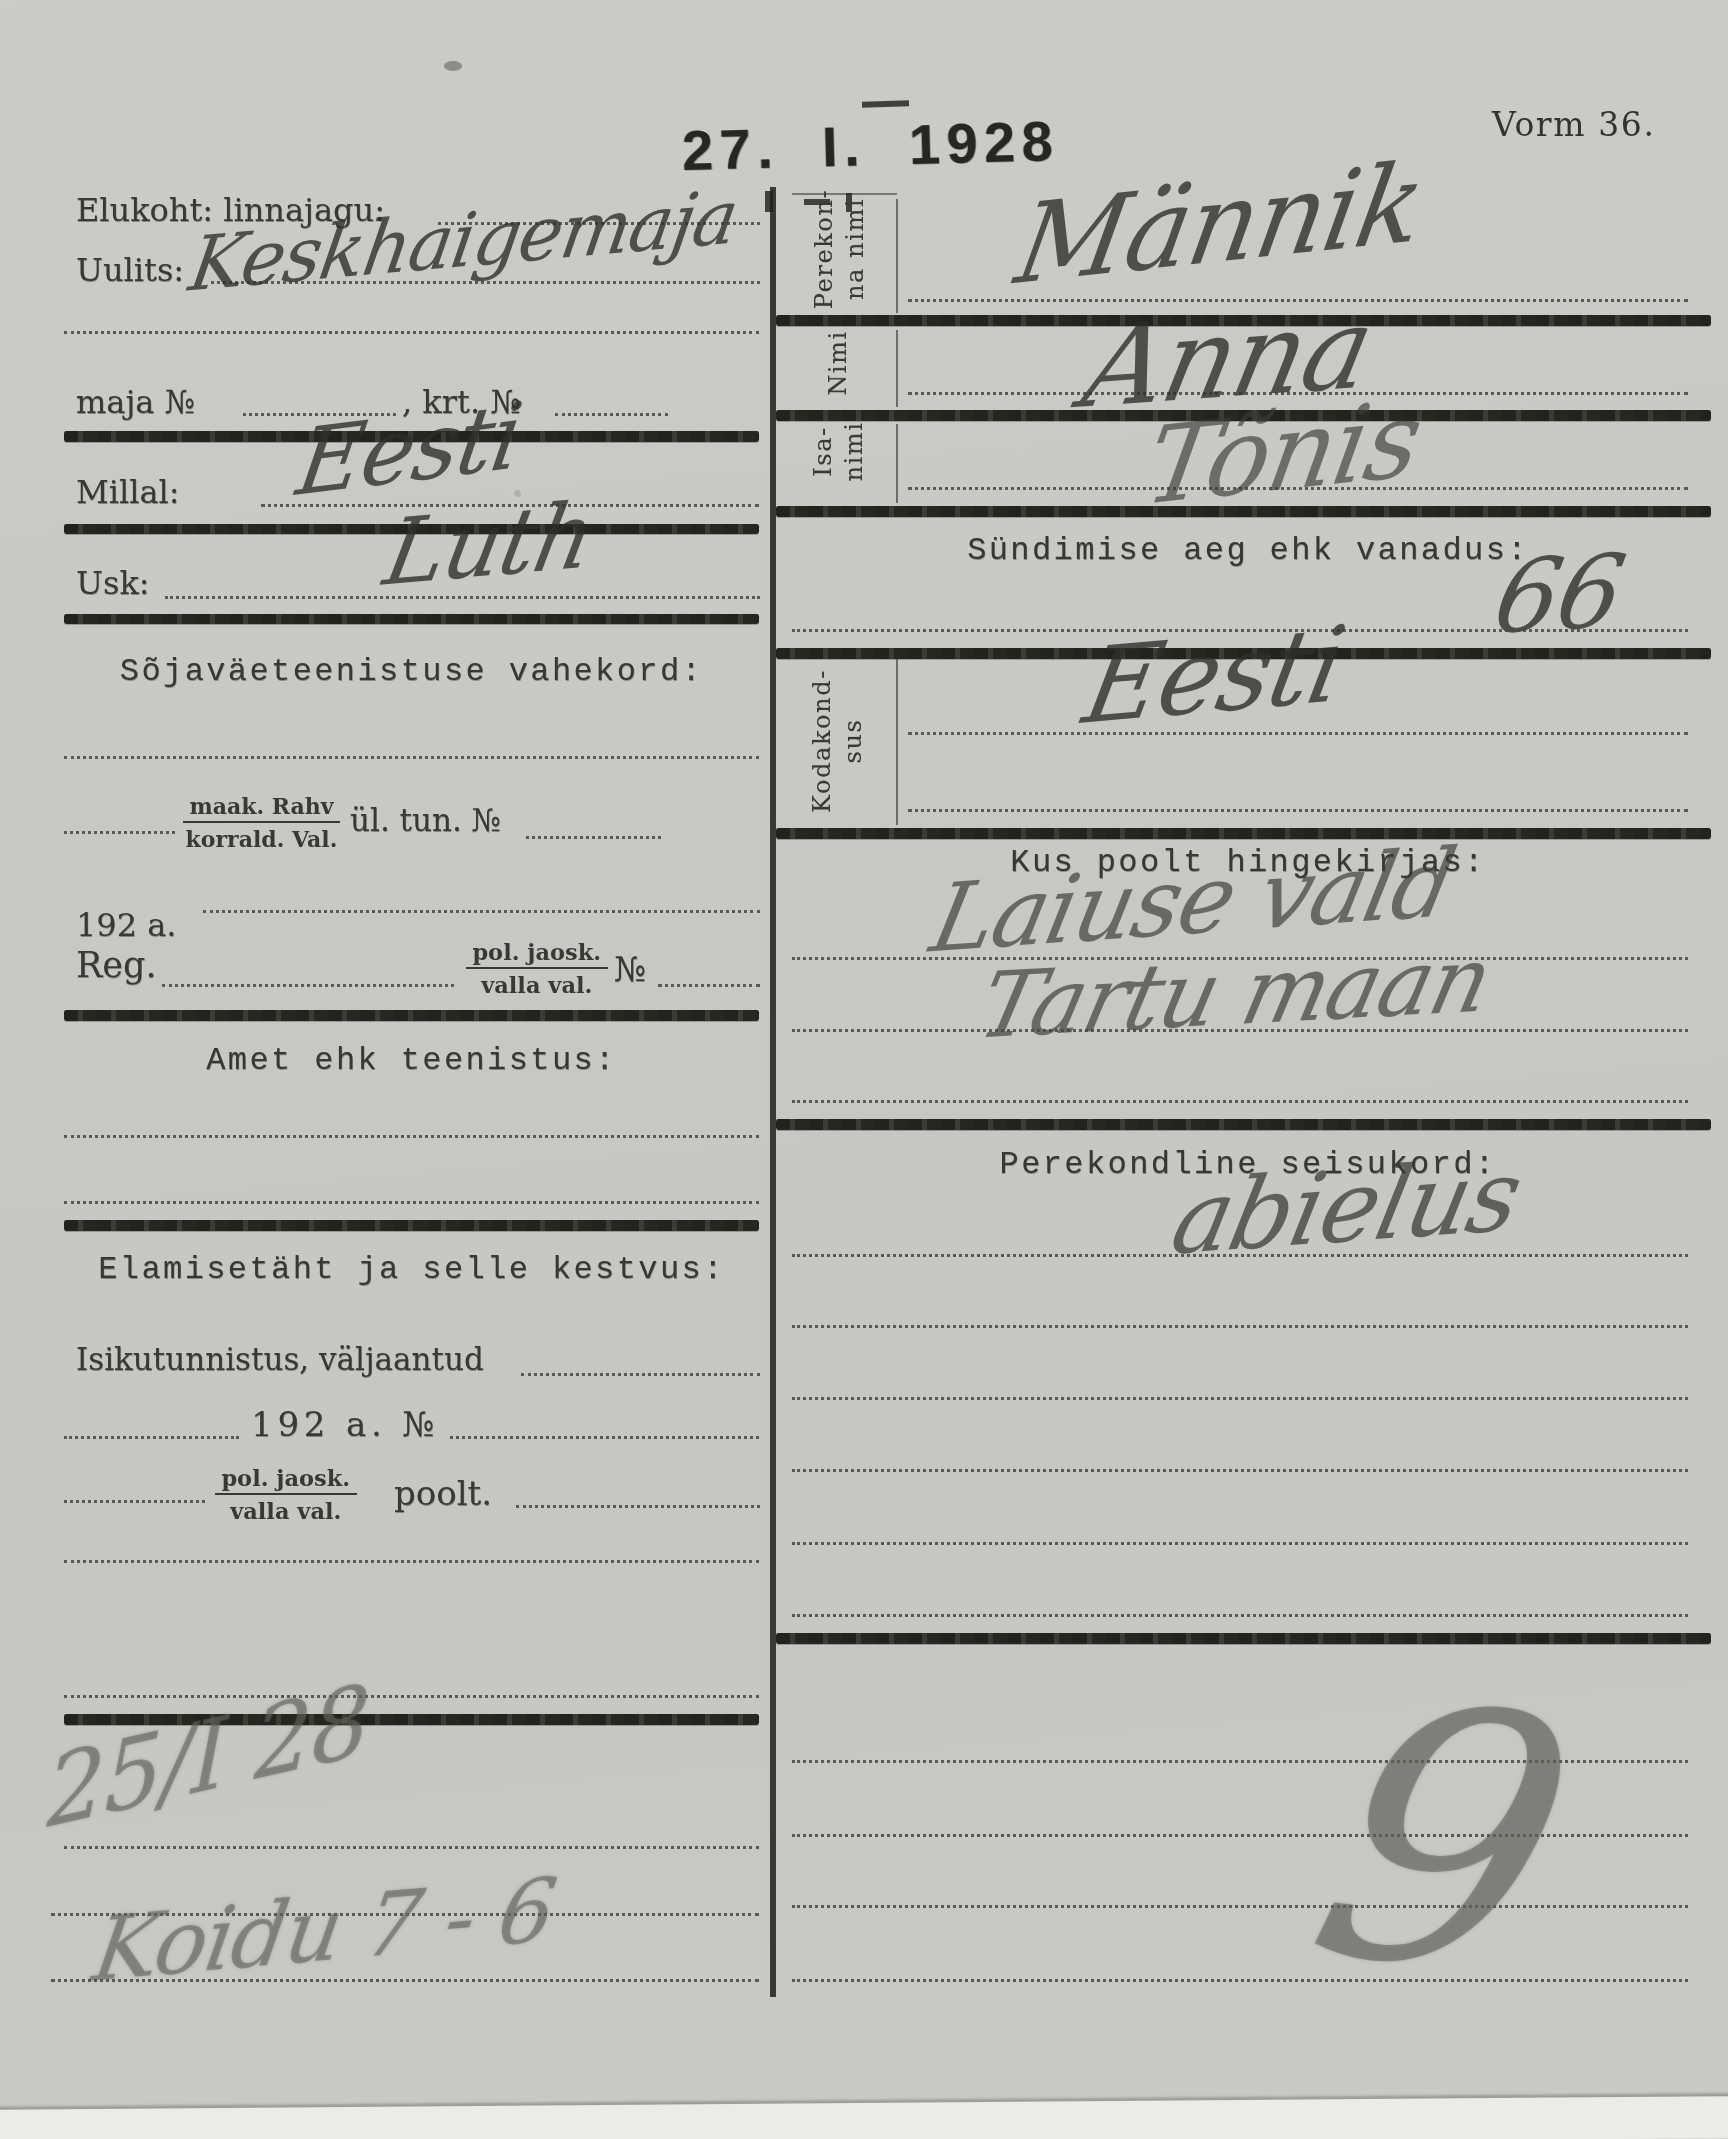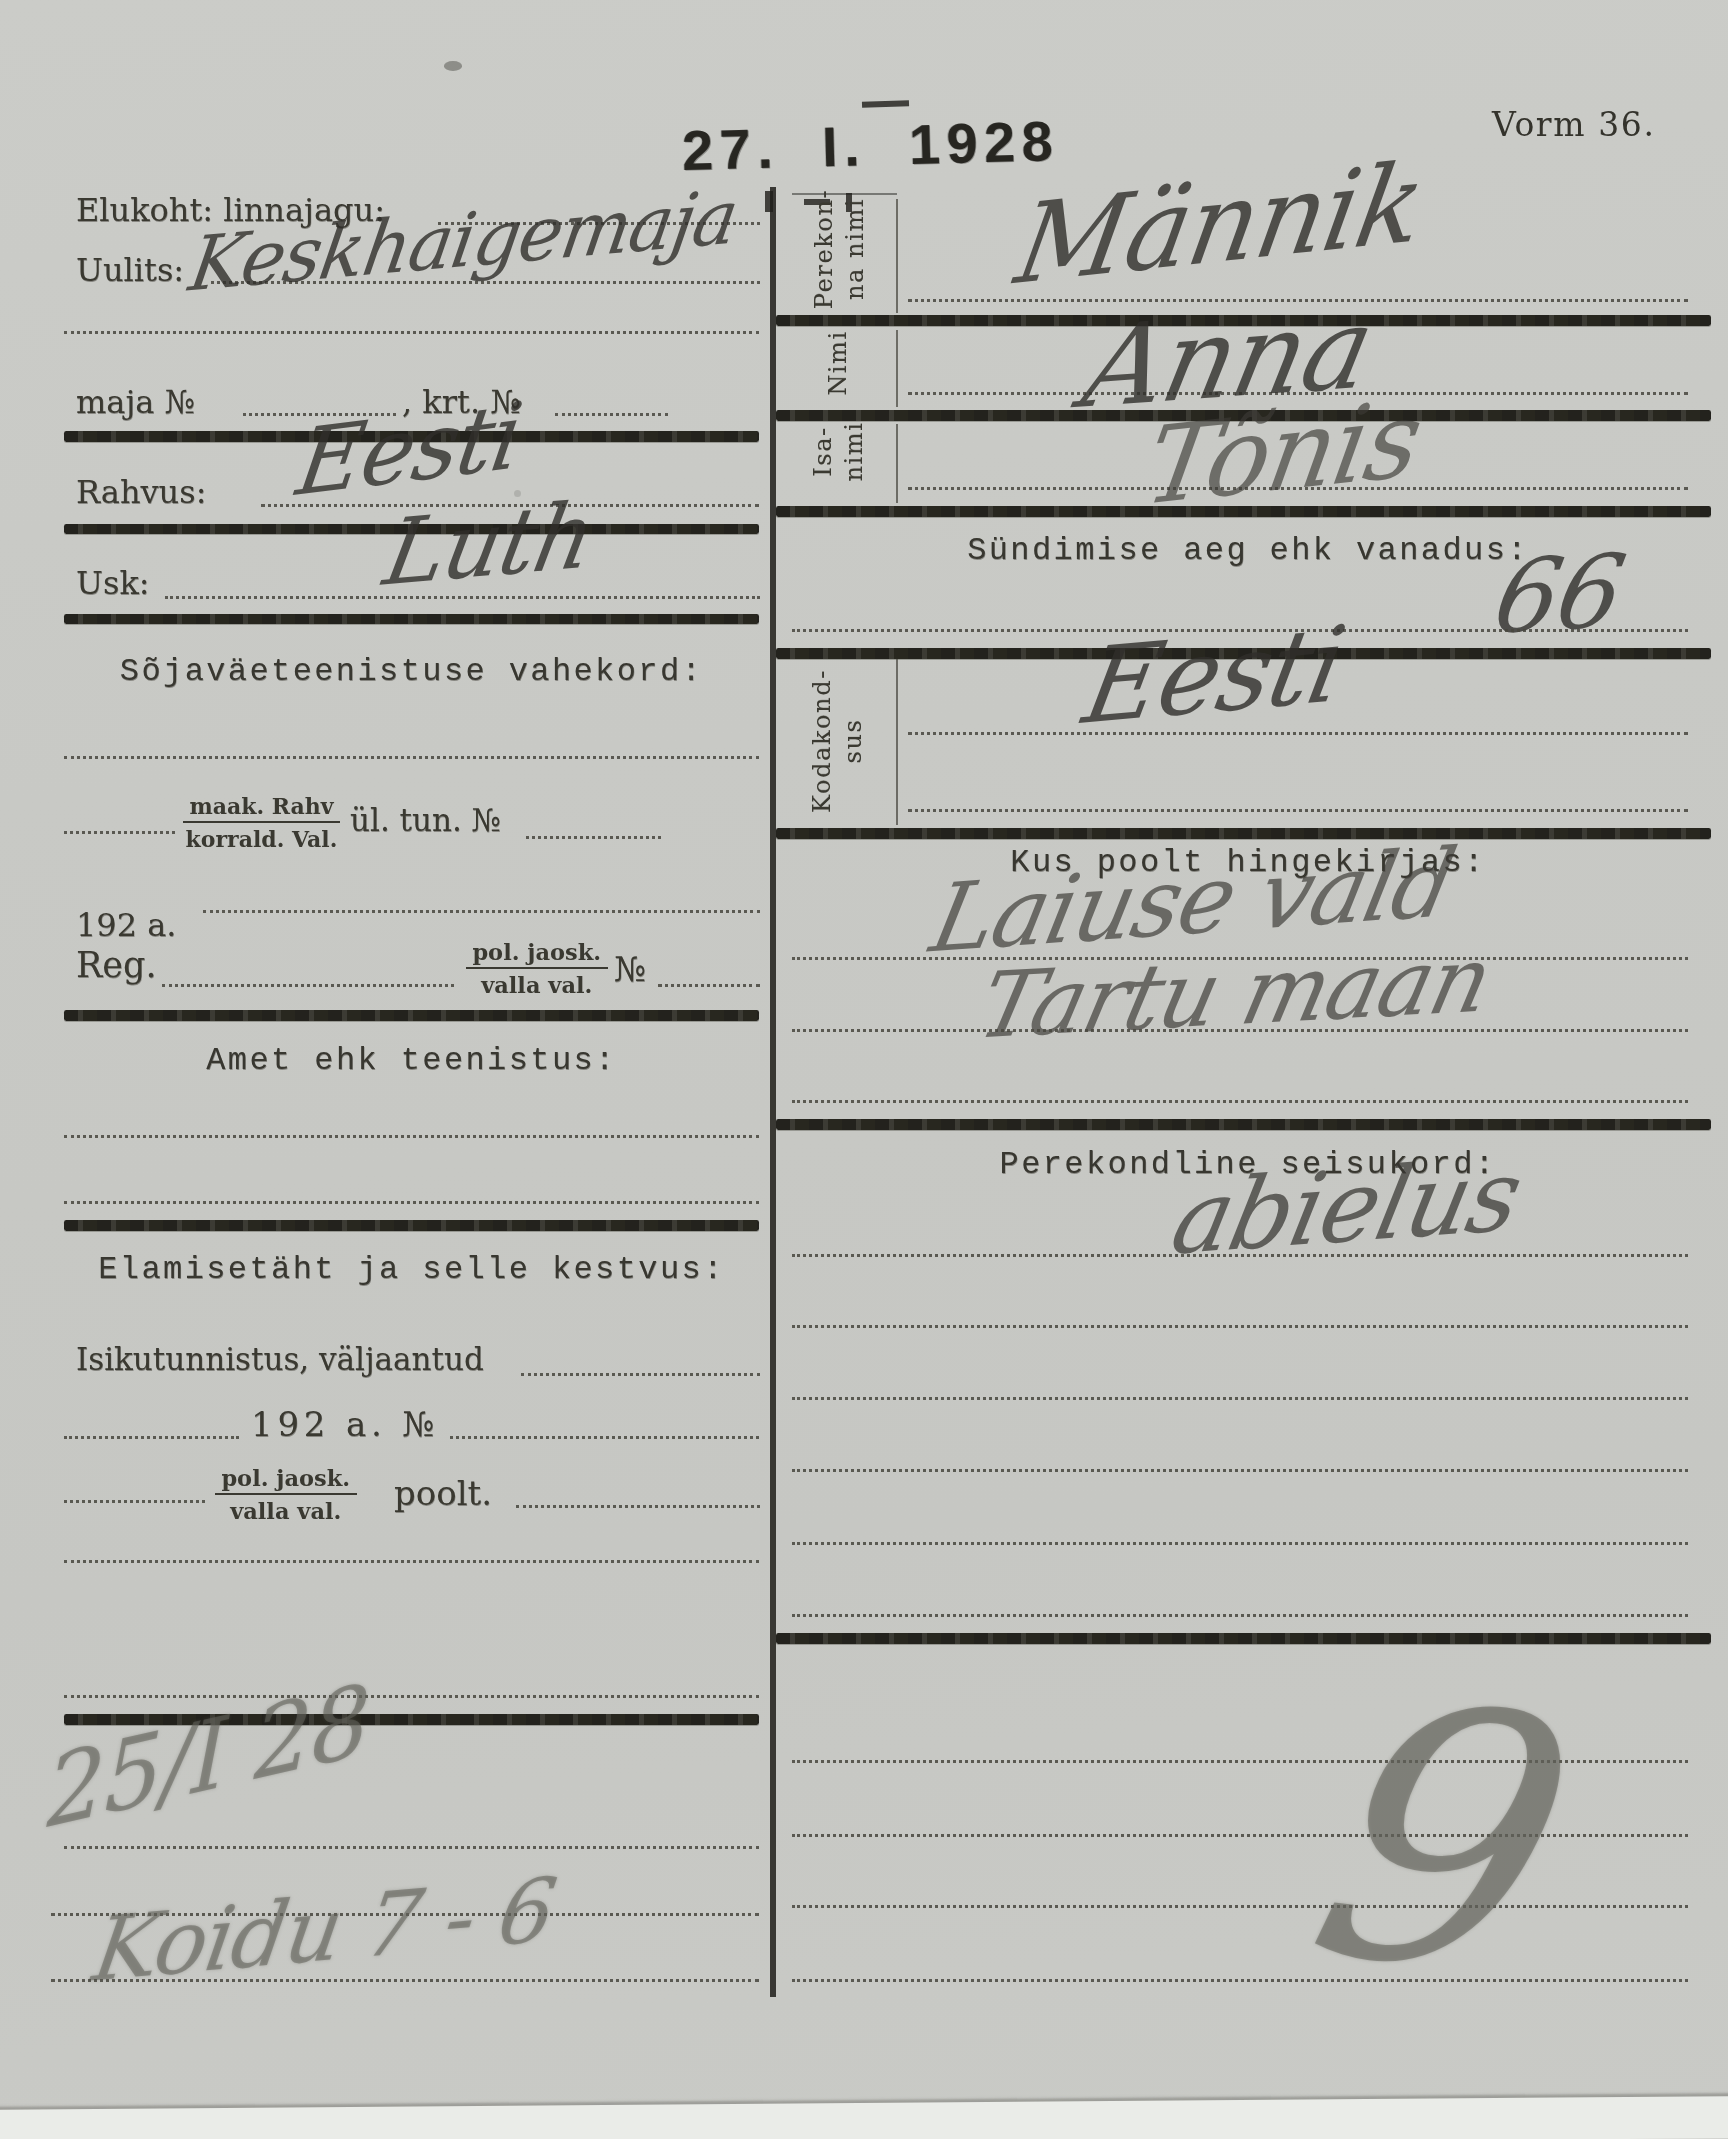--- a/index.html
+++ b/index.html
@@ -79,21 +79,21 @@
   <div class="hw" style="left:191px; top:227px; font-size:74px; transform:rotate(-5deg) skewX(-14deg);">Keskhaigemaja</div>
   <div class="dotted" style="left:64px; top:331px; width:695px;"></div>
 
   <div class="lbl" style="left:76px; top:383px;">maja №</div>
   <div class="dotted" style="left:243px; top:413px; width:153px;"></div>
   <div class="lbl" style="left:402px; top:383px;">, krt. №</div>
   <div class="dotted" style="left:555px; top:413px; width:113px;"></div>
 
   <div class="rule" style="left:64px; top:431px; width:695px; height:11.3px;"></div>
 
-  <div class="lbl" style="left:76px; top:473px;">Rahvus:</div>
+  <div class="lbl" style="left:76px; top:473px;">Millal:</div>
   <div class="dotted" style="left:261px; top:504px; width:498px;"></div>
   <div class="hw" style="left:299px; top:418px; font-size:90px; transform:rotate(-7deg) skewX(-16deg);">Eesti</div>
 
   <div class="rule" style="left:64px; top:524px; width:695px; height:9.6px;"></div>
 
   <div class="lbl" style="left:76px; top:564px;">Usk:</div>
   <div class="dotted" style="left:165px; top:596px; width:595px;"></div>
   <div class="hw" style="left:387px; top:508px; font-size:90px; transform:rotate(-5deg) skewX(-16deg);">Luth</div>
 
   <div class="rule" style="left:64px; top:614px; width:695px; height:9.6px;"></div>

